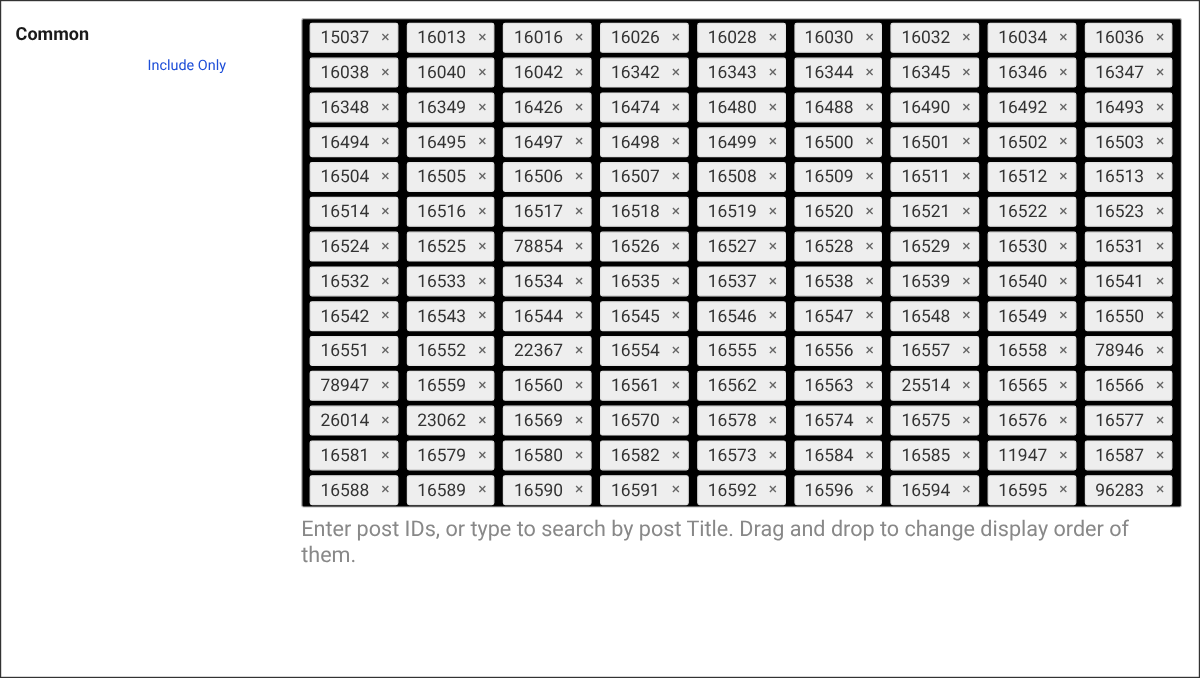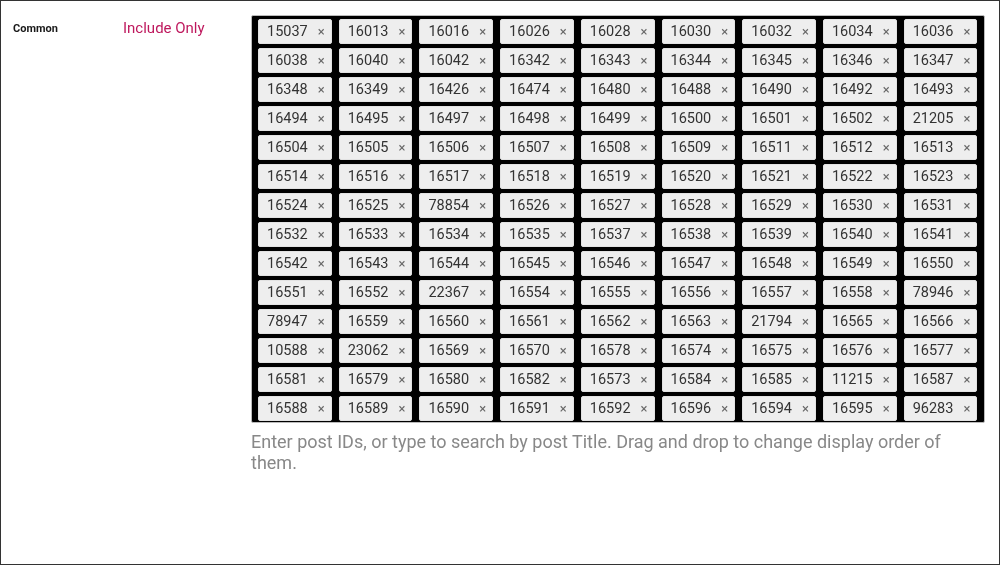--- a/index.html
+++ b/index.html
@@ -18,29 +18,30 @@
       display: flex;
       gap: 0;
     }
     .label-cell {
       width: 110px;
       flex-shrink: 0;
       padding-top: 4px;
     }
     .label-strong {
       font-weight: 700;
-      font-size: 11px;
+      font-size: 15px;
       color: #1a1a1a;
     }
     .sublabel-cell {
       width: 128px;
       flex-shrink: 0;
       padding-top: 4px;
-      font-size: 15px;
-      color: #be185d;
+      font-size: 12px;
+      color: #1d4ed8;
+      margin-top: 28px;
     }
     .field-cell {
       flex: 1;
     }
     .tag-box {
       border: 1px solid #bbb;
       border-radius: 2px;
       min-height: 40px;
       padding: 3px 6px 1px 6px;
       display: flex;
@@ -220,21 +221,21 @@
         </span>
         <span class="tag">
           <span>16501</span>
           <span class="tag-remove">×</span>
         </span>
         <span class="tag">
           <span>16502</span>
           <span class="tag-remove">×</span>
         </span>
         <span class="tag">
-          <span>21205</span>
+          <span>16503</span>
           <span class="tag-remove">×</span>
         </span>
         <span class="tag">
           <span>16504</span>
           <span class="tag-remove">×</span>
         </span>
         <span class="tag">
           <span>16505</span>
           <span class="tag-remove">×</span>
         </span>
@@ -464,33 +465,33 @@
         </span>
         <span class="tag">
           <span>16562</span>
           <span class="tag-remove">×</span>
         </span>
         <span class="tag">
           <span>16563</span>
           <span class="tag-remove">×</span>
         </span>
         <span class="tag">
-          <span>21794</span>
+          <span>25514</span>
           <span class="tag-remove">×</span>
         </span>
         <span class="tag">
           <span>16565</span>
           <span class="tag-remove">×</span>
         </span>
         <span class="tag">
           <span>16566</span>
           <span class="tag-remove">×</span>
         </span>
         <span class="tag">
-          <span>10588</span>
+          <span>26014</span>
           <span class="tag-remove">×</span>
         </span>
         <span class="tag">
           <span>23062</span>
           <span class="tag-remove">×</span>
         </span>
         <span class="tag">
           <span>16569</span>
           <span class="tag-remove">×</span>
         </span>
@@ -540,21 +541,21 @@
         </span>
         <span class="tag">
           <span>16584</span>
           <span class="tag-remove">×</span>
         </span>
         <span class="tag">
           <span>16585</span>
           <span class="tag-remove">×</span>
         </span>
         <span class="tag">
-          <span>11215</span>
+          <span>11947</span>
           <span class="tag-remove">×</span>
         </span>
         <span class="tag">
           <span>16587</span>
           <span class="tag-remove">×</span>
         </span>
         <span class="tag">
           <span>16588</span>
           <span class="tag-remove">×</span>
         </span>

